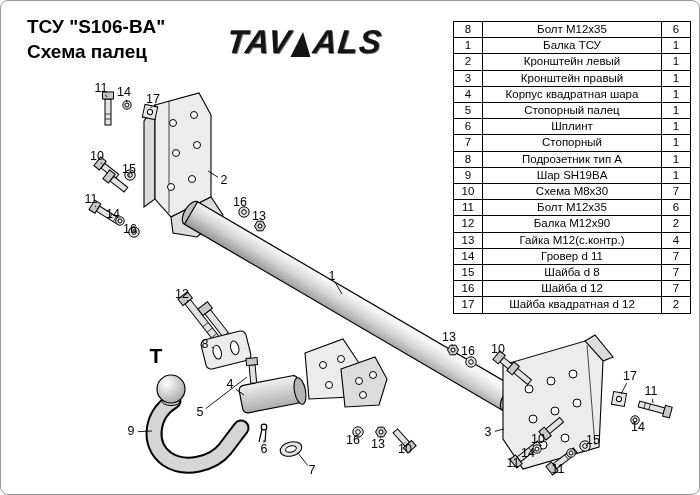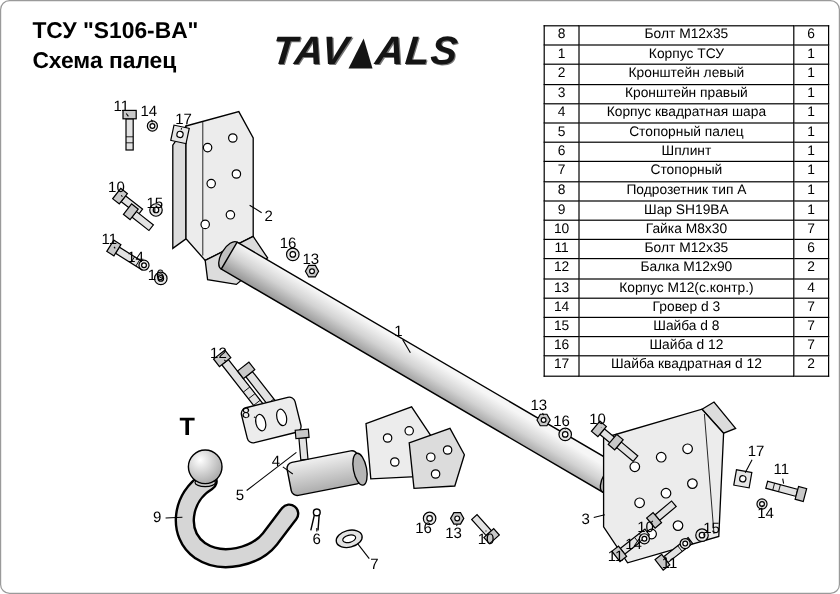--- a/index.html
+++ b/index.html
@@ -53,21 +53,21 @@
 
   <table class="parts">
     <tbody id="parts-body">
         <tr>
           <td class="col-num">8</td>
           <td class="col-name">Болт М12х35</td>
           <td class="col-qty">6</td>
         </tr>
         <tr>
           <td class="col-num">1</td>
-          <td class="col-name">Корпус ТСУ</td>
+          <td class="col-name">Балка ТСУ</td>
           <td class="col-qty">1</td>
         </tr>
         <tr>
           <td class="col-num">2</td>
           <td class="col-name">Кронштейн левый</td>
           <td class="col-qty">1</td>
         </tr>
         <tr>
           <td class="col-num">3</td>
           <td class="col-name">Кронштейн правый</td>
@@ -98,41 +98,41 @@
           <td class="col-name">Подрозетник тип А</td>
           <td class="col-qty">1</td>
         </tr>
         <tr>
           <td class="col-num">9</td>
           <td class="col-name">Шар SH19BA</td>
           <td class="col-qty">1</td>
         </tr>
         <tr>
           <td class="col-num">10</td>
-          <td class="col-name">Гайка М8х30</td>
+          <td class="col-name">Схема М8х30</td>
           <td class="col-qty">7</td>
         </tr>
         <tr>
           <td class="col-num">11</td>
           <td class="col-name">Болт М12х35</td>
           <td class="col-qty">6</td>
         </tr>
         <tr>
           <td class="col-num">12</td>
           <td class="col-name">Балка М12х90</td>
           <td class="col-qty">2</td>
         </tr>
         <tr>
           <td class="col-num">13</td>
-          <td class="col-name">Корпус М12(с.контр.)</td>
+          <td class="col-name">Гайка М12(с.контр.)</td>
           <td class="col-qty">4</td>
         </tr>
         <tr>
           <td class="col-num">14</td>
-          <td class="col-name">Гровер d 3</td>
+          <td class="col-name">Гровер d 11</td>
           <td class="col-qty">7</td>
         </tr>
         <tr>
           <td class="col-num">15</td>
           <td class="col-name">Шайба d 8</td>
           <td class="col-qty">7</td>
         </tr>
         <tr>
           <td class="col-num">16</td>
           <td class="col-name">Шайба d 12</td>

